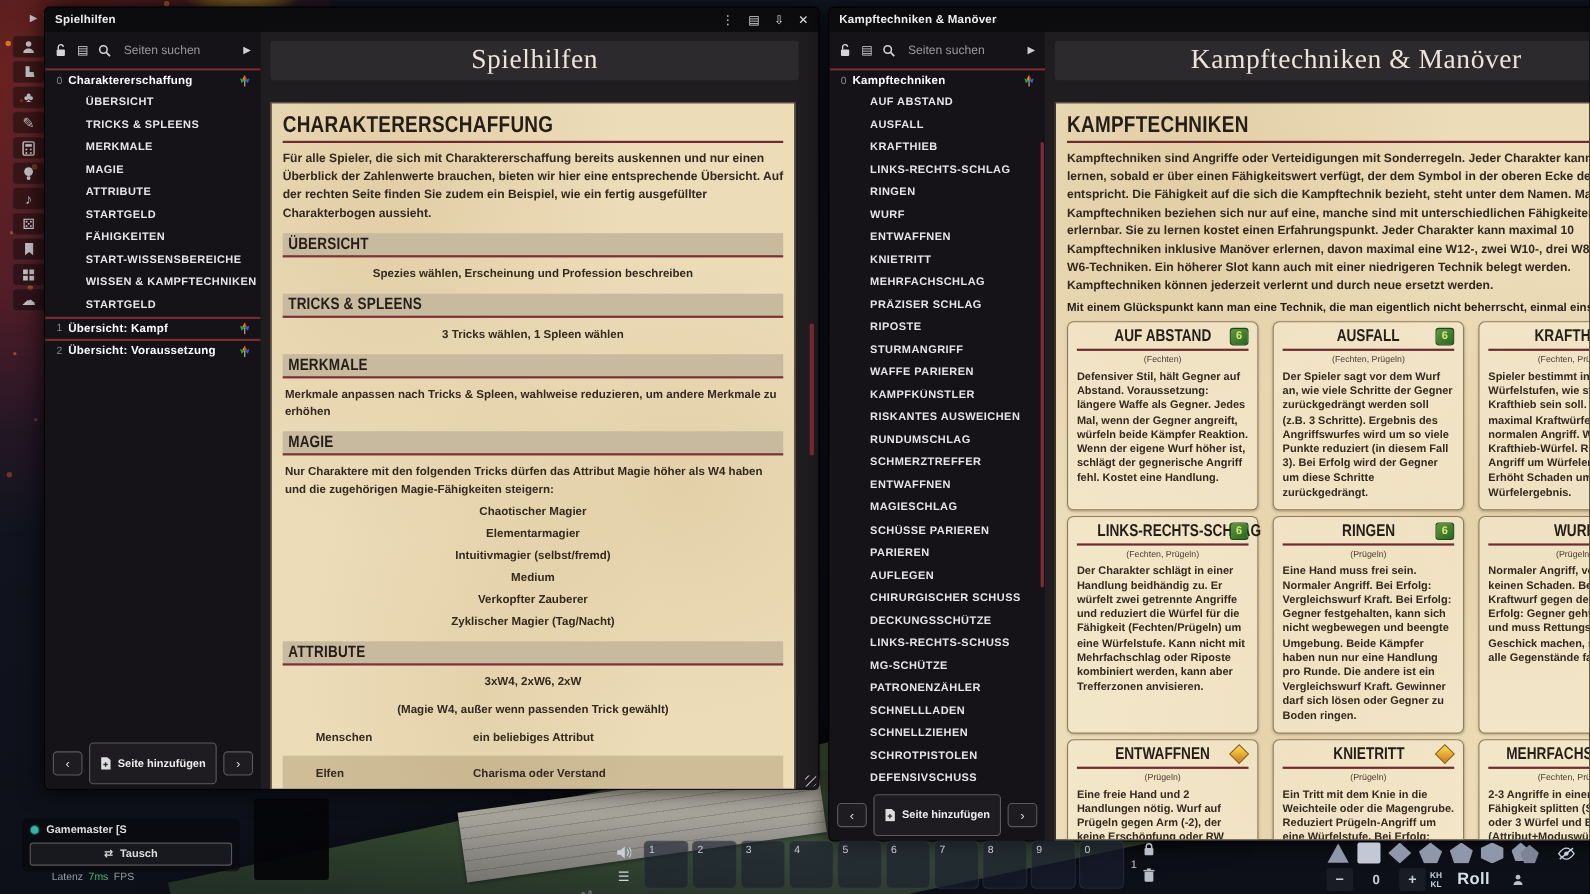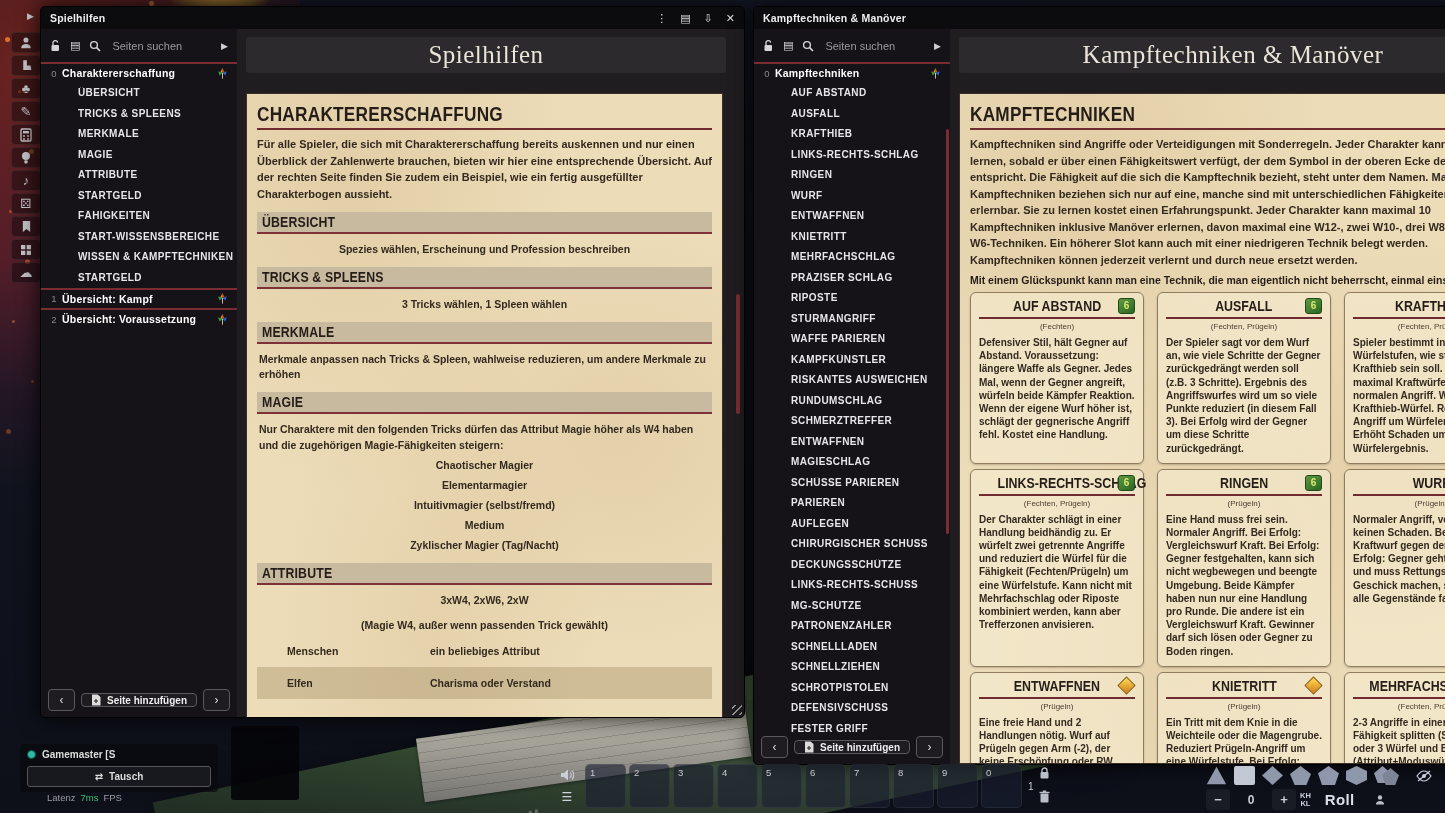--- a/index.html
+++ b/index.html
@@ -56,21 +56,21 @@
   .pitem{height:20.5px;display:flex;align-items:center;cursor:pointer;}
   .pitem.lvl0{border-top:2px solid #7a2c30;}
   .pitem .num{width:16px;margin-left:5px;text-align:center;color:#8a8a8e;font-size:9.5px;flex:0 0 16px;}
   .pitem .plabel{color:#fff;font-size:10.5px;font-weight:bold;letter-spacing:.2px;white-space:nowrap;overflow:hidden;}
   .pitem .feather{margin-left:auto;margin-right:9px;display:flex;}
   .pitem.lvl1{padding-left:37px;}
   .pitem.lvl1 .plabel{color:#e6e6e8;font-size:10px;letter-spacing:.4px;}
   .sidefoot{flex:0 0 30px;display:flex;align-items:center;gap:6px;padding:0 7px 4px;}
   .navbtn{width:27px;height:22px;border:1px solid #5a5a5e;border-radius:4px;background:rgba(255,255,255,.04);
     color:#ddd;font-size:12px;display:flex;align-items:center;justify-content:center;cursor:pointer;}
-  .addbtn{flex:1;height:14px;border:1px solid #5a5a5e;border-radius:4px;background:rgba(255,255,255,.04);
+  .addbtn{flex:1;height:38px;border:1px solid #5a5a5e;border-radius:4px;background:rgba(255,255,255,.04);
     color:#eee;font-size:10px;font-weight:bold;display:flex;align-items:center;justify-content:center;gap:6px;cursor:pointer;}
   .sscroll{position:absolute;right:1px;width:3px;border-radius:2px;background:#7c2c33;}
   
   .jcontent{flex:1;background:#201d21;position:relative;padding:8px 0 0 9px;display:flex;flex-direction:column;min-width:0;}
   .pheader{height:36px;flex:0 0 36px;background:#2d2a2e;border-radius:3px;display:flex;align-items:center;justify-content:center;}
   #win-left .pheader{width:480px;}
   #win-right .pheader{width:548px;}
   .pheader .ptitle{font-family:"Liberation Serif","DejaVu Serif",serif;font-size:25px;color:#ebe4d9;letter-spacing:.5px;}
   .parch{margin-top:20px;background:#ecdcb8;overflow:hidden;position:relative;color:#32281e;
     background-image:radial-gradient(ellipse at 22% 12%,rgba(165,122,62,.14),transparent 42%),
@@ -378,20 +378,21 @@
           <div class="band"><span>MERKMALE</span></div>
           <p class="lrow">Merkmale anpassen nach Tricks &amp; Spleen, wahlweise reduzieren, um andere Merkmale zu erhöhen</p>
           <div class="band"><span>MAGIE</span></div>
           <p class="lrow">Nur Charaktere mit den folgenden Tricks dürfen das Attribut Magie höher als W4 haben und die zugehörigen Magie-Fähigkeiten steigern:</p>
           <div>
 
           <div class="crow mag">Chaotischer Magier</div>
               <div class="crow mag">Elementarmagier</div>
               <div class="crow mag">Intuitivmagier (selbst/fremd)</div>
               <div class="crow mag">Medium</div>
+              <div class="crow mag">Verkopfter Zauberer</div>
               <div class="crow mag">Zyklischer Magier (Tag/Nacht)</div>
             </div>
           <div class="band"><span>ATTRIBUTE</span></div>
           <div class="crow">3xW4, 2xW6, 2xW</div>
           <div class="crow">(Magie W4, außer wenn passenden Trick gewählt)</div>
           <div>
 
               <div class="pair">
                 <span class="species">Menschen</span>
                 <span class="val">ein beliebiges Attribut</span>

